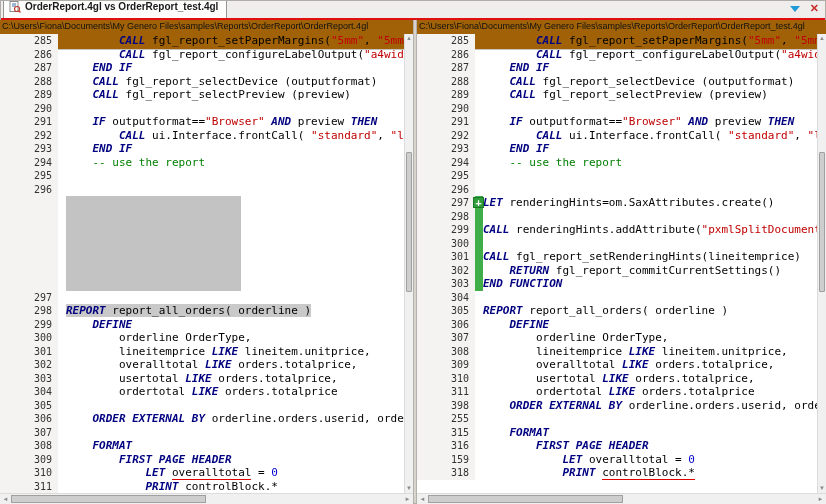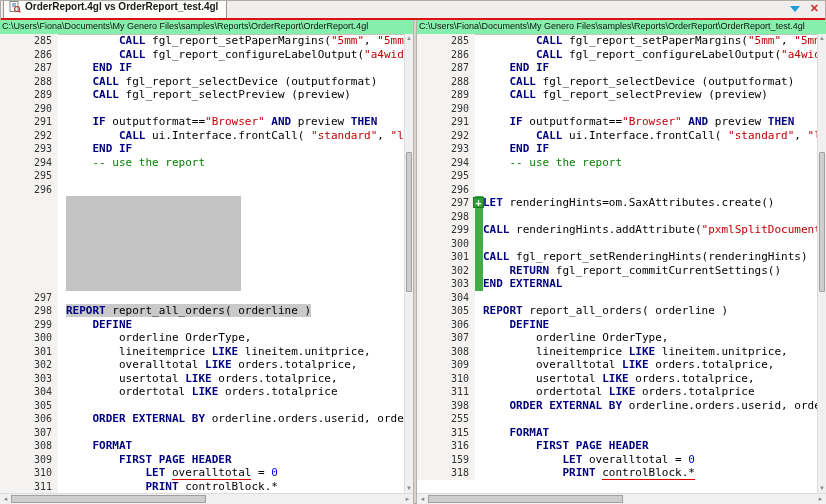--- a/index.html
+++ b/index.html
@@ -20,41 +20,41 @@
 
   .redline { height:2px; background:var(--c-red,#e01010); }
 
   
   .panes { display:flex; height:484px; }
   .pane { position:relative; background:#fff; overflow:hidden; }
   .pane.left { width:413px; }
   .pane.right { flex:1; }
   .divider { width:4px; background:#d8d4cd; border-left:1px solid #b5b2ad; border-right:1px solid #b5b2ad; }
 
-  .pathbar { height:15px; background:#86efac; border-bottom:1px solid #c6c3be; font-size:9px; line-height:13px;
+  .pathbar { height:30px; background:#a16207; border-bottom:1px solid #c6c3be; font-size:9px; line-height:13px;
              color:#111; padding:0 2px; white-space:nowrap; overflow:hidden; }
 
   .codewrap { position:absolute; top:14px; left:0; right:0; bottom:11px; }
   .codearea { position:absolute; top:0; left:0; right:9px; bottom:0; overflow:hidden;
               font-family:"DejaVu Sans Mono", monospace; font-size:11px; color:#000; }
 
   .crow { height:13.5px; line-height:13.5px; white-space:pre; display:flex; }
   .gut { width:58px; flex:0 0 58px; text-align:right; padding-right:6px; background:#f4f3f2;
          color:#333; font-size:10px; }
   .stripe { width:8px; flex:0 0 8px; position:relative; }
   .stripe.added { background:var(--c-add,#3fae49); }
   .plusbox { position:absolute; left:-2px; top:1px; width:11px; height:11px; background:#2f9e3a;
              border:1px solid #1c7a26; color:#fff; font-size:10px; line-height:10px; text-align:center;
              font-weight:bold; z-index:2; }
   .codetext { flex:1; overflow:hidden; }
   .hl { background:var(--c-hl,#c9c9c9); }
   .gaprow .gapblock { display:inline-block; width:175px; height:100%; background:var(--c-gap,#c3c3c3);
                       vertical-align:top; }
 
-  .sg-k { color:var(--c-kw,#000080); font-weight:bold; }
+  .sg-k { color:var(--c-kw,#000080); font-weight:bold;font-style:italic; }
   .sg-t { color:#000; }
   .sg-s { color:var(--c-str,#c00000); }
   .sg-c { color:var(--c-com,#007f00); }
   .sg-n { color:var(--c-num,#0000cd); }
   .sg-e { color:#000; border-bottom:1px solid var(--c-err,#e00000); }
 
   
   .vscroll { position:absolute; top:0; right:0; width:9px; bottom:0; background:#f0f0f0;
              border-left:1px solid #dcdcdc; }
   .varr { position:absolute; left:0; right:0; height:9px; color:#8a8a8a; font-size:6px; text-align:center;
@@ -159,23 +159,23 @@
             <div class="crow"><span class="gut">291</span><span class="stripe"></span><span class="codetext">    <span class="sg-k">IF</span><span class="sg-t"> outputformat==</span><span class="sg-s">"Browser"</span><span class="sg-t"> </span><span class="sg-k">AND</span><span class="sg-t"> preview </span><span class="sg-k">THEN</span></span></div>
             <div class="crow"><span class="gut">292</span><span class="stripe"></span><span class="codetext">        <span class="sg-k">CALL</span><span class="sg-t"> ui.Interface.frontCall( </span><span class="sg-s">"standard"</span><span class="sg-t">, </span><span class="sg-s">"la</span></span></div>
             <div class="crow"><span class="gut">293</span><span class="stripe"></span><span class="codetext">    <span class="sg-k">END IF</span></span></div>
             <div class="crow"><span class="gut">294</span><span class="stripe"></span><span class="codetext">    <span class="sg-c">-- use the report</span></span></div>
             <div class="crow"><span class="gut">295</span><span class="stripe"></span><span class="codetext"></span></div>
             <div class="crow"><span class="gut">296</span><span class="stripe"></span><span class="codetext"></span></div>
             <div class="crow"><span class="gut">297</span><span class="stripe added"><span class="plusbox">+</span></span><span class="codetext"><span class="sg-k">LET</span><span class="sg-t"> renderingHints=om.SaxAttributes.create()</span></span></div>
             <div class="crow"><span class="gut">298</span><span class="stripe added"></span><span class="codetext"></span></div>
             <div class="crow"><span class="gut">299</span><span class="stripe added"></span><span class="codetext"><span class="sg-k">CALL</span><span class="sg-t"> renderingHints.addAttribute(</span><span class="sg-s">"pxmlSplitDocument"</span></span></div>
             <div class="crow"><span class="gut">300</span><span class="stripe added"></span><span class="codetext"></span></div>
-            <div class="crow"><span class="gut">301</span><span class="stripe added"></span><span class="codetext"><span class="sg-k">CALL</span><span class="sg-t"> fgl_report_setRenderingHints(renderingHints)</span></span></div>
+            <div class="crow"><span class="gut">301</span><span class="stripe added"></span><span class="codetext"><span class="sg-k">CALL</span><span class="sg-t"> fgl_report_setRenderingHints(lineitemprice)</span></span></div>
             <div class="crow"><span class="gut">302</span><span class="stripe added"></span><span class="codetext">    <span class="sg-k">RETURN</span><span class="sg-t"> fgl_report_commitCurrentSettings()</span></span></div>
-            <div class="crow"><span class="gut">303</span><span class="stripe added"></span><span class="codetext"><span class="sg-k">END EXTERNAL</span></span></div>
+            <div class="crow"><span class="gut">303</span><span class="stripe added"></span><span class="codetext"><span class="sg-k">END FUNCTION</span></span></div>
             <div class="crow"><span class="gut">304</span><span class="stripe"></span><span class="codetext"></span></div>
             <div class="crow"><span class="gut">305</span><span class="stripe"></span><span class="codetext"><span class="sg-k">REPORT</span><span class="sg-t"> report_all_orders( orderline )</span></span></div>
             <div class="crow"><span class="gut">306</span><span class="stripe"></span><span class="codetext">    <span class="sg-k">DEFINE</span></span></div>
             <div class="crow"><span class="gut">307</span><span class="stripe"></span><span class="codetext">        <span class="sg-t">orderline OrderType,</span></span></div>
             <div class="crow"><span class="gut">308</span><span class="stripe"></span><span class="codetext">        <span class="sg-t">lineitemprice </span><span class="sg-k">LIKE</span><span class="sg-t"> lineitem.unitprice,</span></span></div>
             <div class="crow"><span class="gut">309</span><span class="stripe"></span><span class="codetext">        <span class="sg-t">overalltotal </span><span class="sg-k">LIKE</span><span class="sg-t"> orders.totalprice,</span></span></div>
             <div class="crow"><span class="gut">310</span><span class="stripe"></span><span class="codetext">        <span class="sg-t">usertotal </span><span class="sg-k">LIKE</span><span class="sg-t"> orders.totalprice,</span></span></div>
             <div class="crow"><span class="gut">311</span><span class="stripe"></span><span class="codetext">        <span class="sg-t">ordertotal </span><span class="sg-k">LIKE</span><span class="sg-t"> orders.totalprice</span></span></div>
             <div class="crow"><span class="gut">398</span><span class="stripe"></span><span class="codetext">    <span class="sg-k">ORDER EXTERNAL BY</span><span class="sg-t"> orderline.orders.userid, orde</span></span></div>
             <div class="crow"><span class="gut">255</span><span class="stripe"></span><span class="codetext"></span></div>

